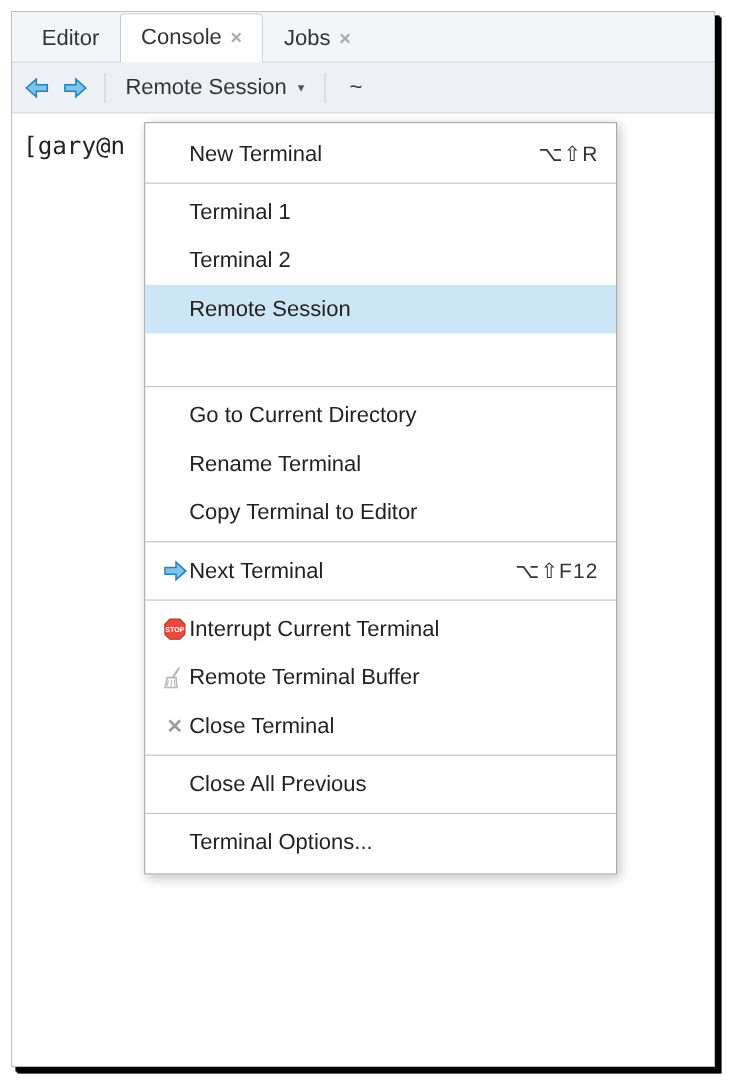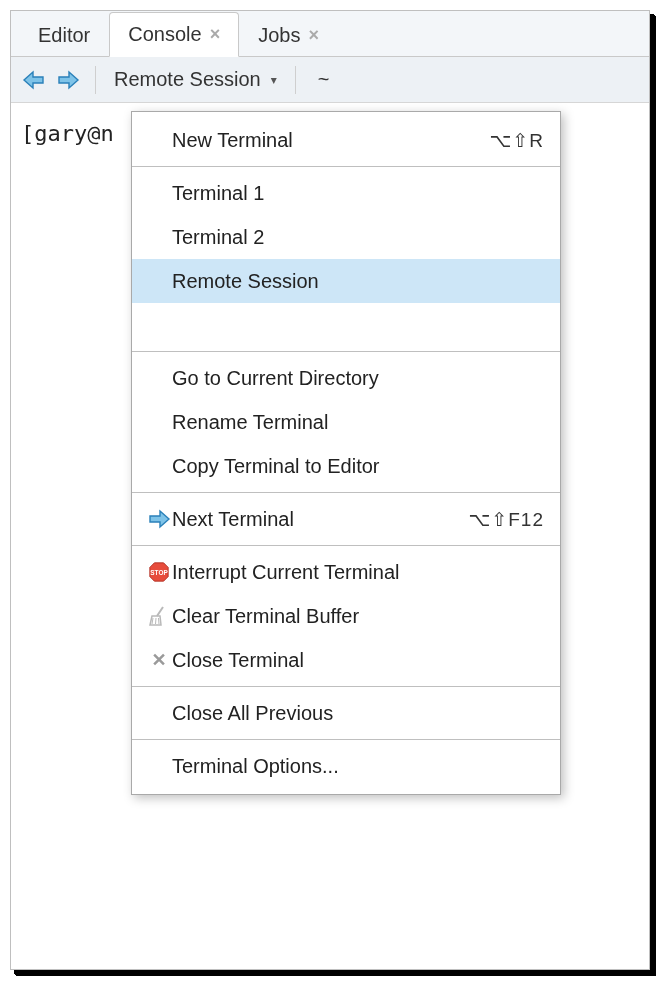--- a/index.html
+++ b/index.html
@@ -264,21 +264,21 @@
     <div class="menu-item">
       <span class="icon-slot">
         <svg class="broom-icon" viewBox="0 0 24 24">
           <line x1="16" y1="3" x2="10" y2="12" stroke="#b9b9b9" stroke-width="2"></line>
           <path d="M10 12 L5 12 L3 21 L14 21 L13 12 Z" fill="none" stroke="#b9b9b9" stroke-width="1.5"></path>
           <line x1="6" y1="14" x2="5" y2="20" stroke="#b9b9b9" stroke-width="1"></line>
           <line x1="9" y1="14" x2="8.5" y2="20" stroke="#b9b9b9" stroke-width="1"></line>
           <line x1="11.5" y1="14" x2="12" y2="20" stroke="#b9b9b9" stroke-width="1"></line>
         </svg>
       </span>
-      <span class="label">Clear Terminal Buffer</span>
+      <span class="label">Remote Terminal Buffer</span>
     </div>
     <div class="menu-item">
       <span class="icon-slot">
         <span class="x-icon">✕</span>
       </span>
       <span class="label">Close Terminal</span>
     </div>
 
     <div class="menu-sep"></div>
 

